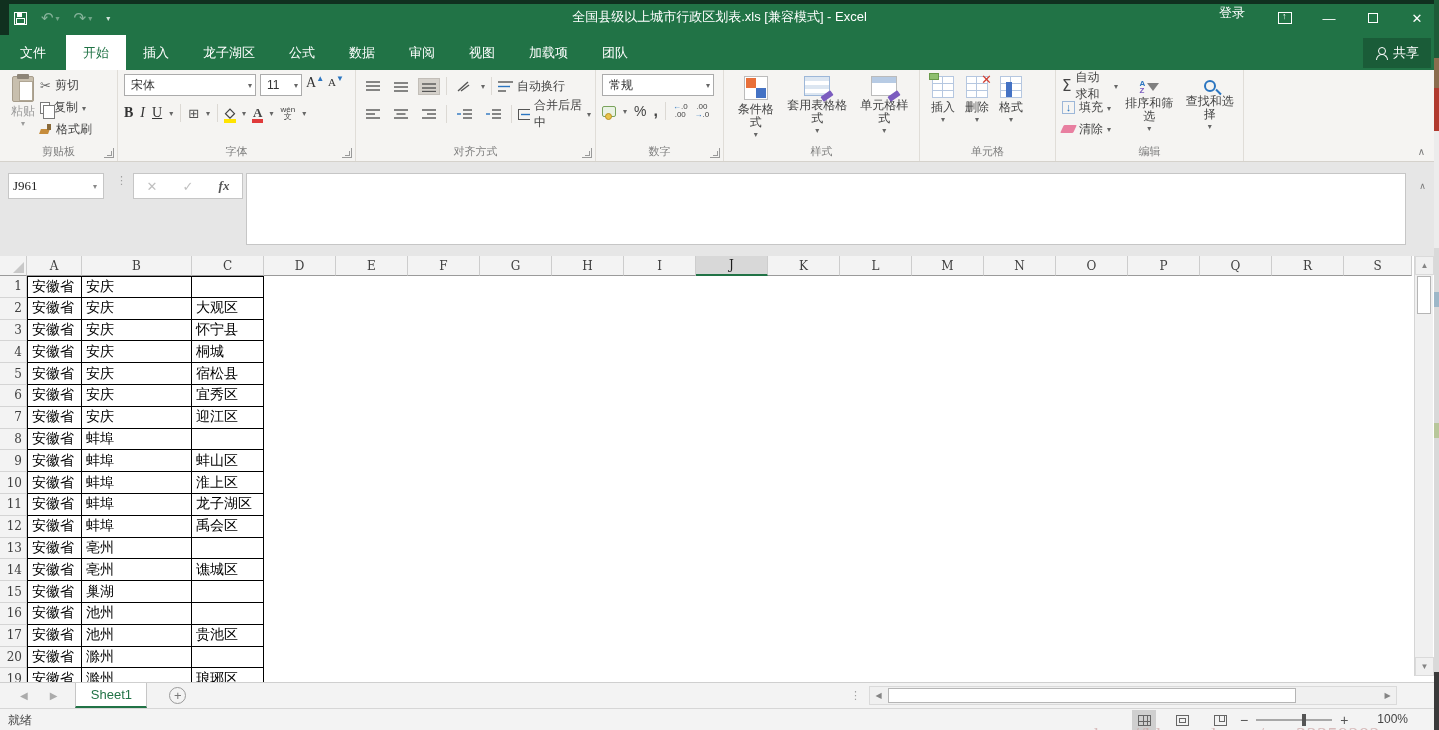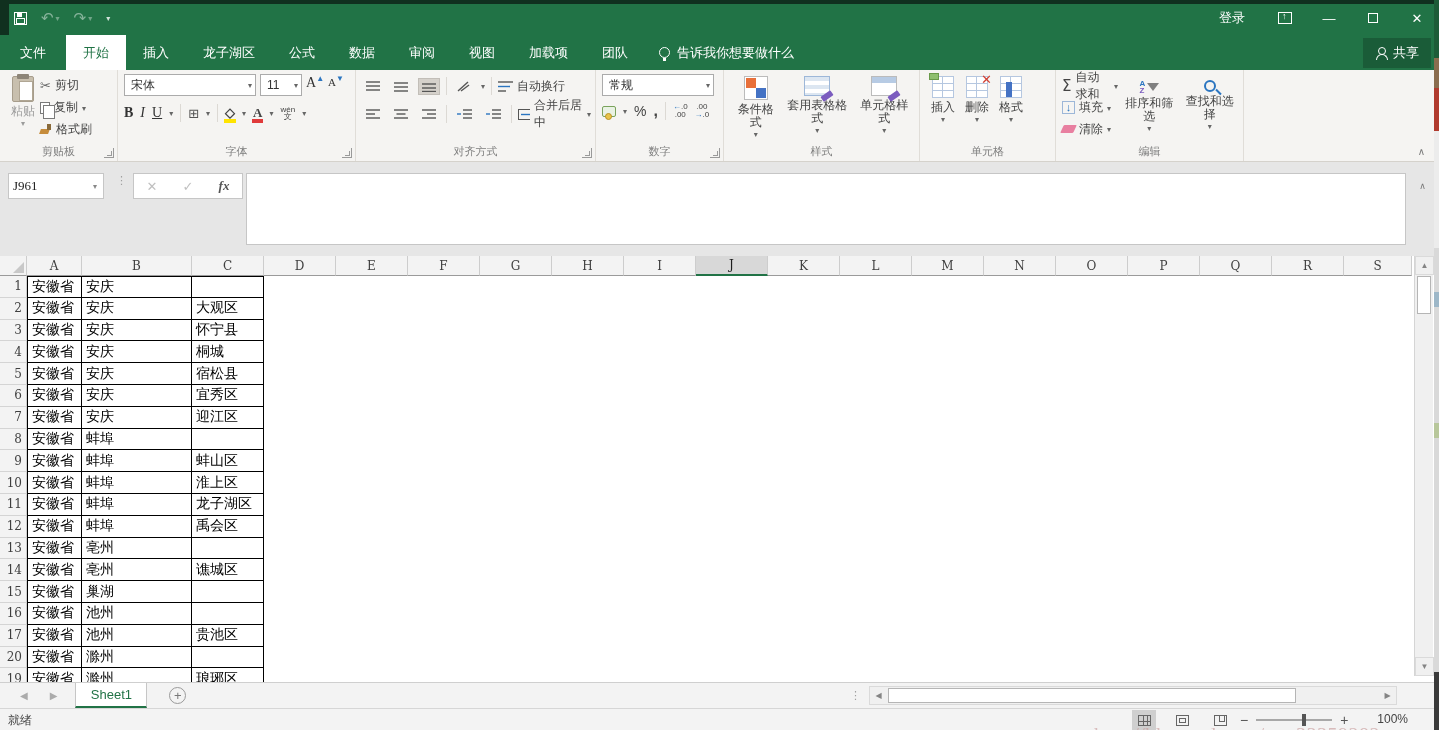--- a/index.html
+++ b/index.html
@@ -12,21 +12,21 @@
   #titlebar::before { content:""; position:absolute; left:0; top:0; width:1439px; height:4px; background:#10301f; }
   #titlebar::after { content:""; position:absolute; left:0; top:0; width:9px; height:35px; background:#10301f; }
   #qat { position:absolute; left:14px; top:6px; display:flex; align-items:center; gap:14px; height:24px; }
   .qat-btn { color:#fff; font-size:15px; display:flex; align-items:center; gap:2px; }
   .qat-dim { opacity:.45; }
   .save-ico { width:13px; height:13px; border:1.5px solid #fff; position:relative; }
   .save-ico::before { content:""; position:absolute; left:2px; top:0; width:5px; height:4px; background:#fff; }
   .save-ico::after { content:""; position:absolute; left:1px; bottom:0; width:7px; height:4px; border:1px solid #fff; }
   .tiny-caret { font-size:8px; opacity:.8; }
   #title-text { position:absolute; left:0; right:0; top:8px; text-align:center; font-size:13px; color:#fff; }
-  #win-controls { position:absolute; right:0; top:4px; display:flex; align-items:center; gap:0; }
+  #win-controls { position:absolute; right:0; top:4px; display:flex; gap:0; }
   .winbtn { width:44px; height:28px; display:flex; align-items:center; justify-content:center; color:#fff; font-size:13px; }
   #signin { font-size:13px; margin-right:18px; color:#fff; }
   .ribbon-opts-ico { width:14px; height:12px; border:1px solid #fff; position:relative; display:inline-block; }
   .ribbon-opts-ico::after { content:"↑"; position:absolute; left:3px; top:-2px; font-size:9px; }
   .max-ico { width:10px; height:10px; border:1px solid #fff; display:inline-block; }
 
   
   #tabrow { position:absolute; left:0; top:35px; width:1439px; height:35px; background:#217346; display:flex; align-items:stretch; }
   .rtab { color:#fff; font-size:13px; padding:0 17px; display:flex; align-items:center; }
   .rtab.file { padding:0 20px; }
@@ -215,20 +215,21 @@
     <div id="qat">
       <span class="qat-btn">
           <span class="save-ico"></span>
         </span>
       <span class="qat-btn qat-dim">↶<span class="tiny-caret">▾</span></span>
       <span class="qat-btn qat-dim">↷<span class="tiny-caret">▾</span></span>
       <span class="qat-btn">
           <span class="tiny-caret">▾</span>
         </span>
     </div>
+    <div id="title-text">全国县级以上城市行政区划表.xls  [兼容模式]  -  Excel</div>
     <div id="win-controls">
       <span id="signin">登录</span>
       <span class="winbtn">
           <span class="ribbon-opts-ico"></span>
         </span>
       <span class="winbtn">—</span>
       <span class="winbtn">
           <span class="max-ico"></span>
         </span>
       <span class="winbtn">✕</span>
@@ -239,24 +240,20 @@
     <span class="rtab file">文件</span>
     <span class="rtab active">开始</span>
     <span class="rtab">插入</span>
     <span class="rtab">龙子湖区</span>
     <span class="rtab">公式</span>
     <span class="rtab">数据</span>
     <span class="rtab">审阅</span>
     <span class="rtab">视图</span>
     <span class="rtab">加载项</span>
     <span class="rtab">团队</span>
-    <span id="tellme">
-      <span class="bulb"></span>
-      <span>告诉我你想要做什么</span>
-    </span>
     <span id="share-btn">
       <span class="person-ico"></span>
       <span>共享</span>
     </span>
   </div>
 
   <div id="ribbon">
 
     <div class="rgroup" id="grp-clipboard">
       <div class="bigbtn">

